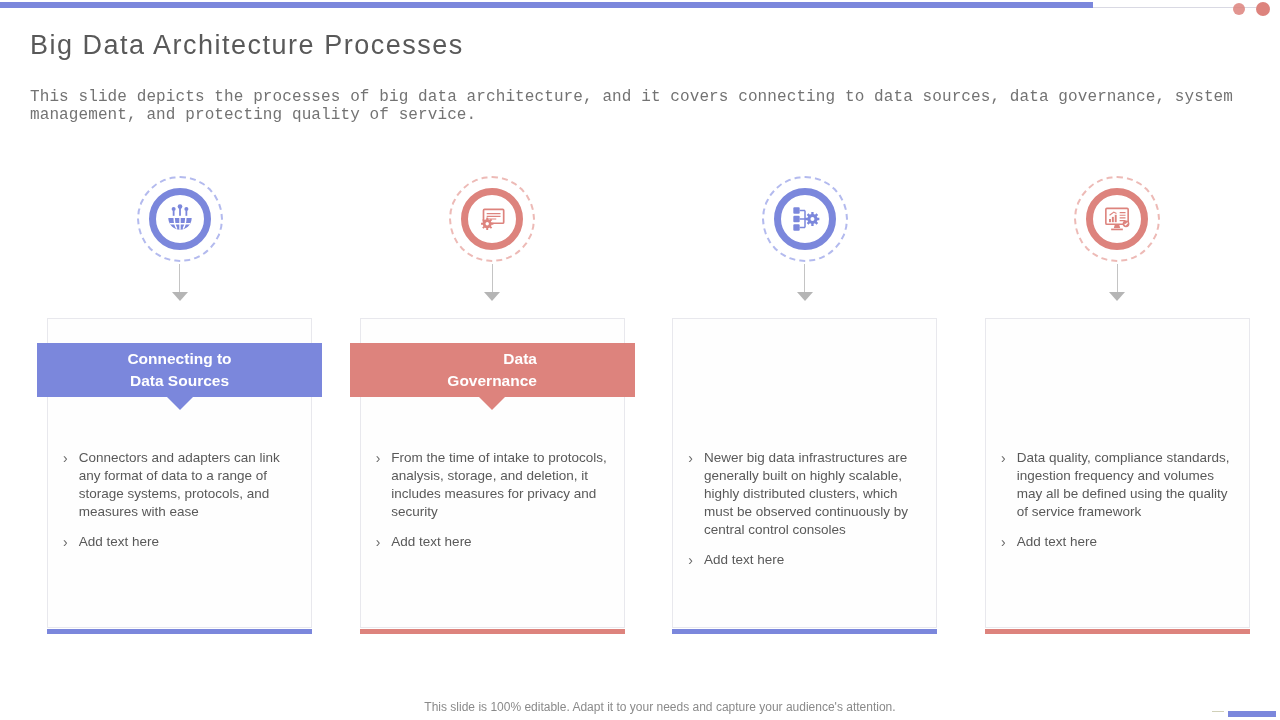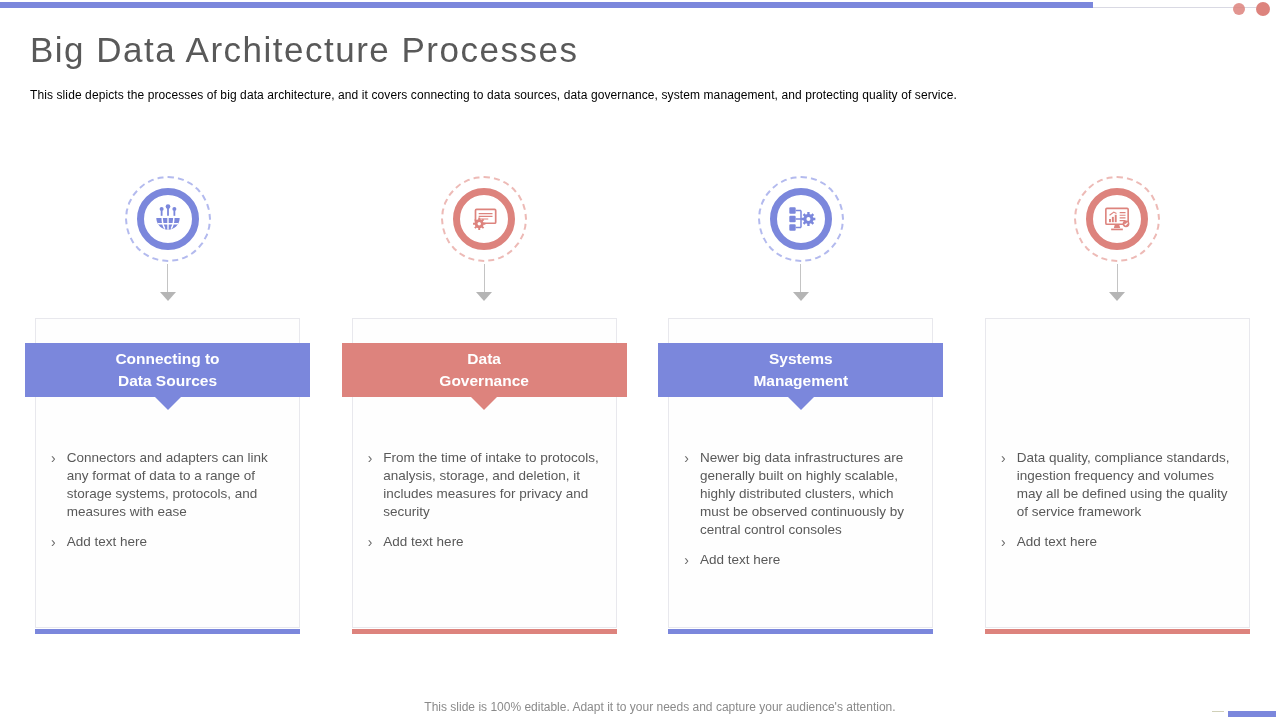--- a/index.html
+++ b/index.html
@@ -10,43 +10,43 @@
   html,body{margin:0;padding:0;background:#fff;}
   .slide{position:relative;width:1280px;height:720px;background:#ffffff;overflow:hidden;
          font-family:"Liberation Sans", sans-serif;color:var(--body);}
   
   .topline{position:absolute;top:7px;left:0;right:10px;height:1px;background:#d9d9e3;}
   .topbar{position:absolute;top:2px;left:0;width:1093px;height:6px;background:var(--blue);}
   .dot{position:absolute;border-radius:50%;background:var(--salmon);}
   .dot.d1{top:3px;left:1233px;width:12px;height:12px;opacity:.85;}
   .dot.d2{top:2px;left:1256px;width:14px;height:14px;}
   
-  .title{position:absolute;left:30px;top:30px;font-size:35px;letter-spacing:1.5px;color:var(--title);font-weight:400;}
-  .subtitle{position:absolute;left:30px;top:88px;font-size:12px;color:#000000;letter-spacing:.1px;}
+  .title{position:absolute;left:30px;top:30px;font-size:27px;letter-spacing:1.5px;color:var(--title);font-weight:400;}
+  .subtitle{position:absolute;left:30px;top:88px;font-size:16px;color:#737373;letter-spacing:.1px;font-family:Liberation Mono, monospace;}
   
   .cols{position:absolute;top:176px;left:0;width:1280px;box-sizing:border-box;
-        padding:0 20px 0 25px;display:flex;justify-content:space-between;}
+        padding:0 20px 0 37px;display:flex;justify-content:space-between;}
   .col{width:285px;display:flex;flex-direction:column;align-items:center;}
   .icon-outer{width:86px;height:86px;border-radius:50%;display:flex;align-items:center;justify-content:center;box-sizing:border-box;}
   .col.c-blue .icon-outer{border:2px dashed var(--blue-light);}
   .col.c-salmon .icon-outer{border:2px dashed var(--salmon-light);}
   .icon-ring{width:62px;height:62px;border-radius:50%;box-sizing:border-box;background:#fff;
              display:flex;align-items:center;justify-content:center;}
   .col.c-blue .icon-ring{border:7px solid var(--blue);color:var(--blue);}
   .col.c-salmon .icon-ring{border:7px solid var(--salmon);color:var(--salmon);}
   .glyph{display:flex;}
   .conn-line{width:1px;height:28px;background:#c4c4c4;margin-top:2px;}
   .conn-arrow{width:0;height:0;border-left:8px solid transparent;border-right:8px solid transparent;
               border-top:9px solid #b5b5b5;}
   .card{position:relative;width:265px;height:310px;margin-top:17px;background:#fefefe;
         border:1px solid var(--card-border);box-sizing:border-box;}
   .banner{position:absolute;top:24px;left:-11px;right:-11px;height:54px;display:flex;align-items:center;justify-content:center;
           color:#fff;font-weight:bold;font-size:15.5px;line-height:1.4;text-align:center;white-space:pre-line;}
   .col.c-blue .banner{background:var(--blue);}
-  .col.c-salmon .banner{background:var(--salmon);}
+  .col.c-salmon .banner{background:var(--salmon);text-align:right;}
   .banner::after{content:"";position:absolute;top:100%;left:50%;transform:translateX(-50%);
                  border-left:13px solid transparent;border-right:13px solid transparent;border-top:13px solid;}
   .col.c-blue .banner::after{border-top-color:var(--blue);}
   .col.c-salmon .banner::after{border-top-color:var(--salmon);}
   .bullets{position:absolute;top:130px;left:15px;right:8px;margin:0;padding:0;list-style:none;}
   .bullets li{display:flex;gap:11px;margin-bottom:12px;font-size:13.5px;line-height:18px;color:var(--body);}
   .bullet-mark{flex:0 0 auto;color:#6a6a6a;font-size:14px;line-height:18px;}
   .underline{position:absolute;left:-1px;right:-1px;bottom:-7px;height:5px;}
   .col.c-blue .underline{background:var(--blue);}
   .col.c-salmon .underline{background:var(--salmon);}
@@ -156,22 +156,20 @@
               </g>
               <circle cx="23" cy="16" r="4.8" fill="currentColor"></circle>
               <circle cx="23" cy="16" r="1.9" fill="#fff"></circle>
             </svg>
           </span>
         </div>
       </div>
       <div class="conn-line"></div>
       <div class="conn-arrow"></div>
       <div class="card">
-        <div class="banner">Systems
-Management</div>
         <ul class="bullets">
           <li>
             <span class="bullet-mark">›</span>
             <span>Newer big data infrastructures are generally built on highly scalable, highly distributed clusters, which must be observed continuously by central control consoles</span>
           </li>
           <li>
             <span class="bullet-mark">›</span>
             <span>Add text here</span>
           </li>
         </ul>

